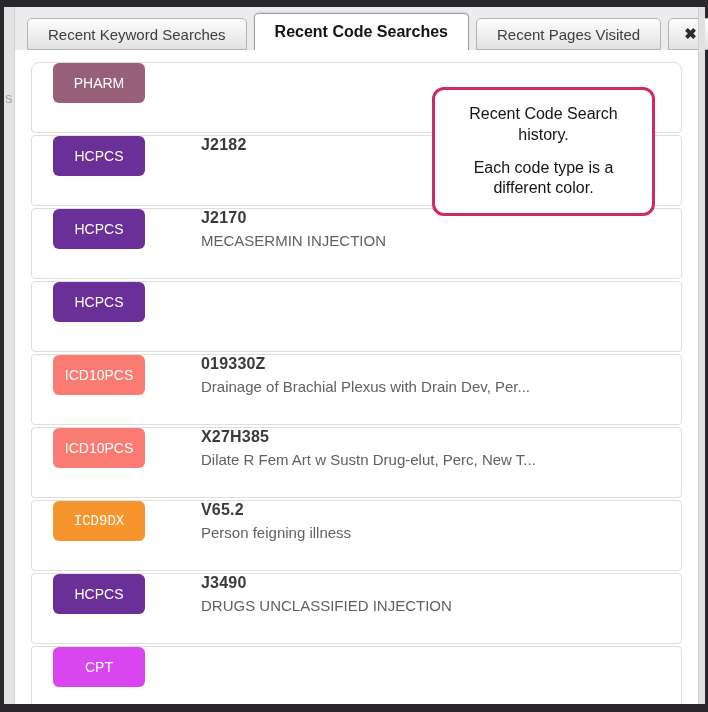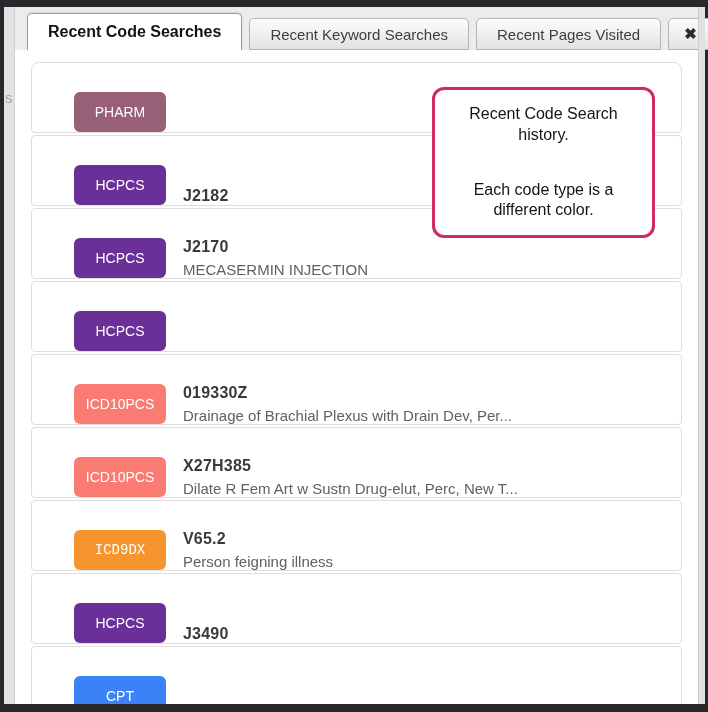--- a/index.html
+++ b/index.html
@@ -32,50 +32,50 @@
     height:37px; background:#ffffff; border-color:#9d9d9d; border-bottom:none;
     font-weight:bold; font-size:16px; color:#141414; position:relative; z-index:2;
     box-shadow:0 -1px 2px rgba(0,0,0,0.10);
   }
   .tab.close { padding:0 15px; font-weight:bold; color:#2b2b2b; }
 
   .content { flex:1 1 auto; background:#fff; padding:12px 16px 0 16px; overflow:hidden; }
   .card {
     box-sizing:border-box; height:71px; margin-bottom:2px; background:#fff;
     border:1px solid #dedede; border-radius:4px;
-    display:flex; align-items:flex-end; padding-left:42px; cursor:pointer;
+    display:flex; align-items:flex-start; padding-left:21px; cursor:pointer;gap:39px;
   }
   .card:first-child { border-top-left-radius:8px; border-top-right-radius:8px; }
   .badge {
     flex:0 0 auto; width:92px; height:40px; border-radius:6px;
     display:flex; align-items:center; justify-content:center;
     color:#ffffff; font-size:14px;
   }
   .item-text { margin-left:17px; min-width:0; }
   .code { font-size:16px; font-weight:bold; color:#3a3a3a; letter-spacing:0.2px; }
   .desc { font-size:15px; color:#616161; margin-top:5px; white-space:nowrap; }
 
   .callout {
     position:absolute; left:432px; top:87px; width:223px; min-height:115px; box-sizing:border-box;
     background:#fff; border:3px solid #d02a62; border-radius:12px; z-index:10;
     padding:14px 8px 14px; text-align:center; font-size:16px; color:#141414; line-height:1.3;
   }
-  .callout .line2 { margin-top:34px;text-align:center; }
+  .callout .line2 { margin-top:12px;text-align:center; }
 </style>
 </head>
 <body>
 
 <div class="frame">
   <div class="left-strip">
     <span class="bg-letter">S</span>
   </div>
   <div class="main">
     <div class="tabbar">
-      <div class="tab active">Recent Code Searches</div>
-        <div class="tab">Recent Keyword Searches</div>
+      <div class="tab">Recent Keyword Searches</div>
+        <div class="tab active">Recent Code Searches</div>
         <div class="tab">Recent Pages Visited</div>
         <div class="tab close">
           <span>✖</span>
         </div>
     </div>
     <div class="content">
         <div class="card">
           <div class="badge" style="background: rgb(152, 95, 121);">PHARM</div>
         </div>
         <div class="card">
@@ -112,24 +112,25 @@
           <div class="badge" style="background: rgb(246, 149, 45); font-family: Liberation Mono, monospace;">ICD9DX</div>
           <div class="item-text">
             <div class="code">V65.2</div>
             <div class="desc">Person feigning illness</div>
           </div>
         </div>
         <div class="card">
           <div class="badge" style="background: rgb(106, 48, 151);">HCPCS</div>
           <div class="item-text">
             <div class="code">J3490</div>
+            <div class="desc">DRUGS UNCLASSIFIED INJECTION</div>
           </div>
         </div>
         <div class="card">
-          <div class="badge" style="background: #3b82f6;">CPT</div>
+          <div class="badge" style="background: #d946ef;">CPT</div>
         </div>
       </div>
   </div>
   <div class="right-strip"></div>
 </div>
 
 <div class="callout" style="border-color: rgb(208, 42, 98);">
   <div class="line1">Recent Code Search history.</div>
   <div class="line2">Each code type is a different color.</div>
 </div>

